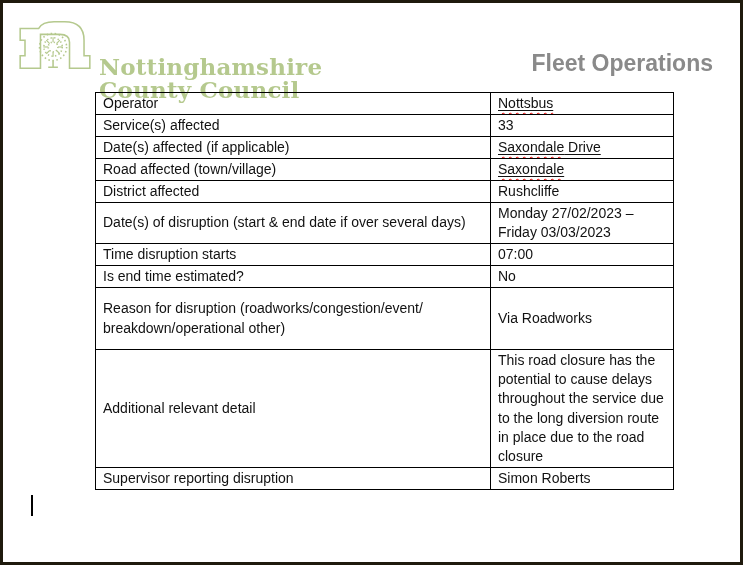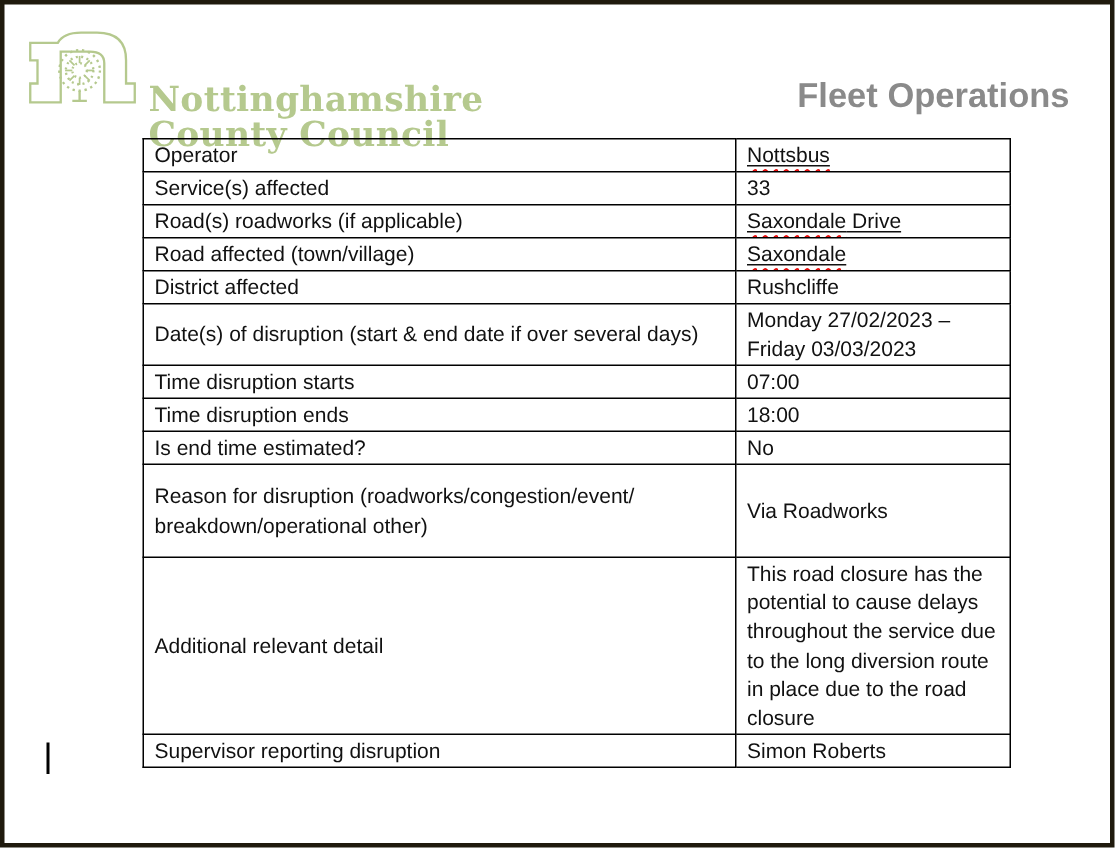--- a/index.html
+++ b/index.html
@@ -106,42 +106,38 @@
   <tbody>
       <tr>
         <td class="label-cell" style="height: 21px;">Operator</td>
         <td class="value-cell"><span class="u"><span class="sq">Nottsbus</span></span></td>
       </tr>
       <tr>
         <td class="label-cell" style="height: 21px;">Service(s) affected</td>
         <td class="value-cell"><span>33</span></td>
       </tr>
       <tr>
-        <td class="label-cell" style="height: 21px;">Road(s) roadworks (if applicable)</td>
+        <td class="label-cell" style="height: 21px;">Date(s) affected (if applicable)</td>
         <td class="value-cell"><span class="u"><span class="sq">Saxondale</span></span><span class="u"> Drive</span></td>
       </tr>
       <tr>
         <td class="label-cell" style="height: 21px;">Road affected (town/village)</td>
         <td class="value-cell"><span class="u"><span class="sq">Saxondale</span></span></td>
       </tr>
       <tr>
         <td class="label-cell" style="height: 21px; margin-top: 20px;">District affected</td>
         <td class="value-cell"><span>Rushcliffe</span></td>
       </tr>
       <tr>
         <td class="label-cell" style="height: 40px;">Date(s) of disruption (start &amp; end date if over several days)</td>
         <td class="value-cell"><span>Monday 27/02/2023 – Friday 03/03/2023</span></td>
       </tr>
       <tr>
         <td class="label-cell" style="height: 21px;">Time disruption starts</td>
         <td class="value-cell"><span>07:00</span></td>
-      </tr>
-      <tr>
-        <td class="label-cell" style="height: 21px;">Time disruption ends</td>
-        <td class="value-cell"><span>18:00</span></td>
       </tr>
       <tr>
         <td class="label-cell" style="height: 21px;">Is end time estimated?</td>
         <td class="value-cell"><span>No</span></td>
       </tr>
       <tr>
         <td class="label-cell" style="height: 61px;">Reason for disruption (roadworks/congestion/event/ breakdown/operational other)</td>
         <td class="value-cell"><span>Via Roadworks</span></td>
       </tr>
       <tr>

